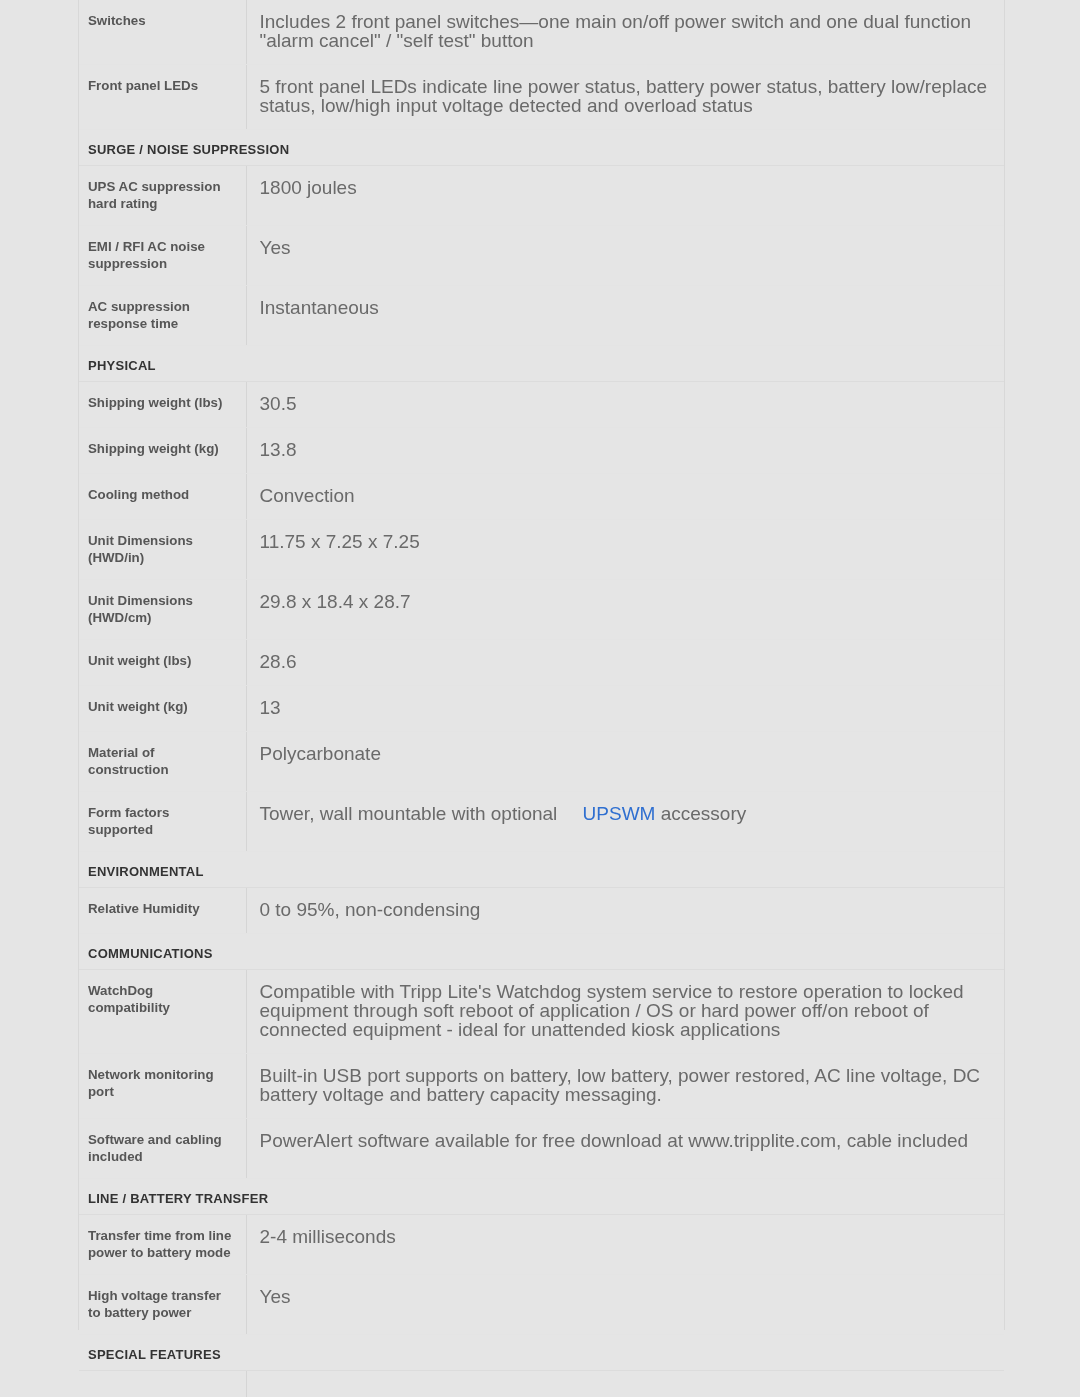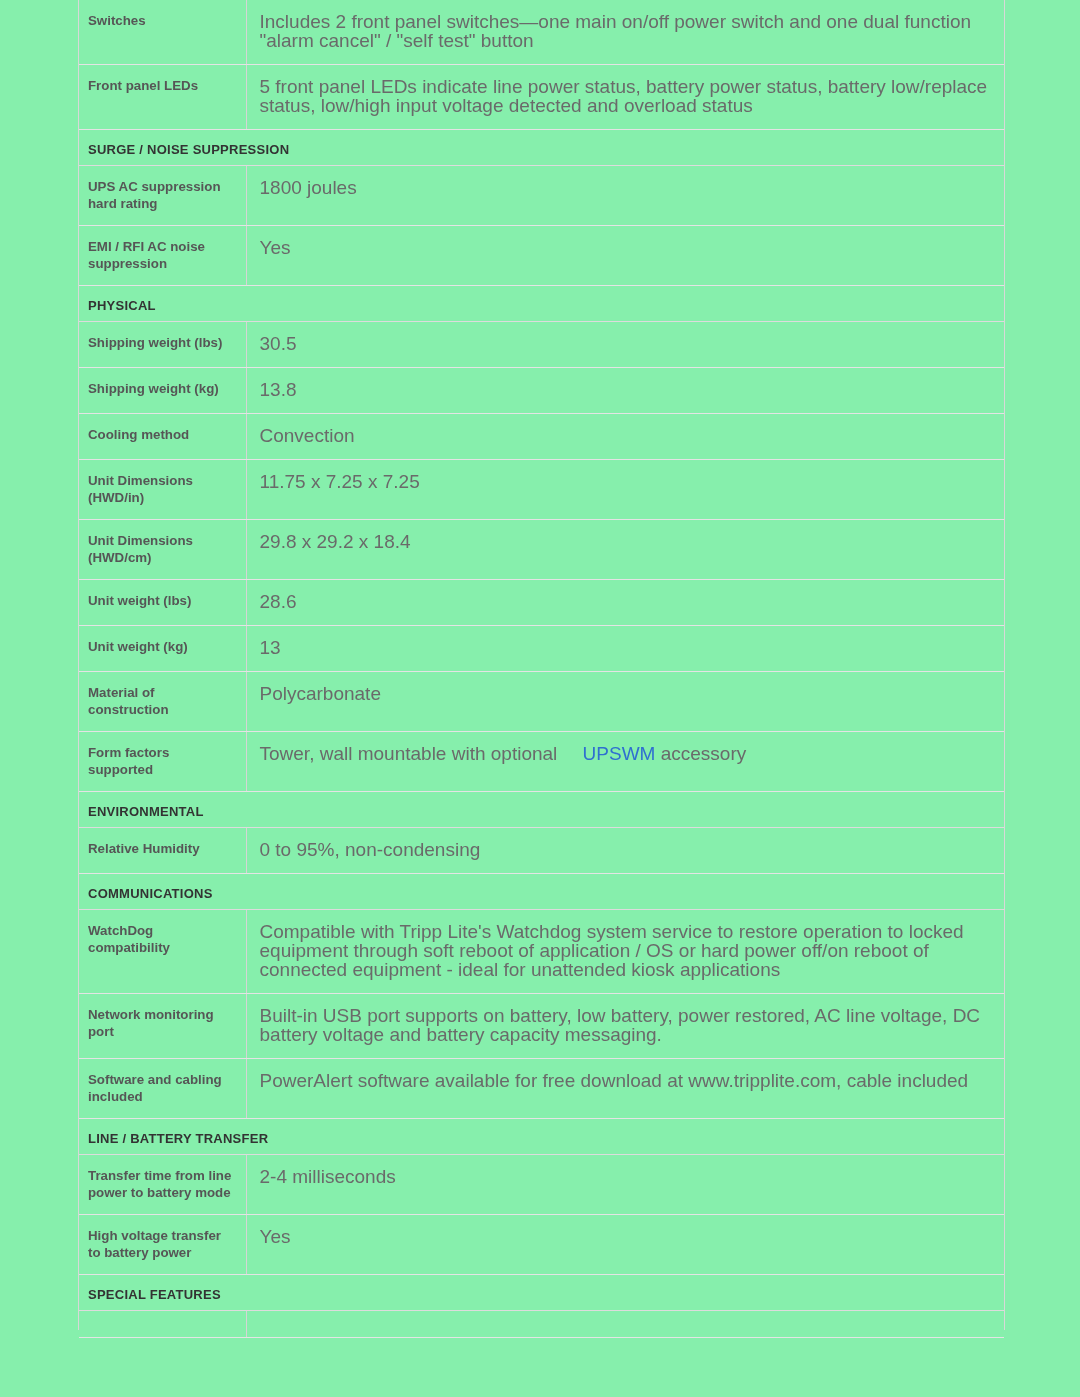--- a/index.html
+++ b/index.html
@@ -8,21 +8,21 @@
     padding: 0;
     background: #ffffff;
     width: 1080px;
     height: 1397px;
     font-family: "Liberation Sans", sans-serif;
   }
   #page {
     position: relative;
     width: 1080px;
     height: 1397px;
-    background: #86efac;
+    background: #e5e5e5;
     overflow: hidden;
   }
   
   #page::before {
     content: "";
     position: absolute;
     left: 78px;
     top: 0;
     width: 1px;
     height: 1330px;
@@ -120,20 +120,26 @@
             <span class="label-text">UPS AC suppression hard rating</span>
           </td>
           <td class="value-cell"><span class="value-text">1800 joules</span></td>
         </tr>
         <tr class="spec-row">
           <td class="label-cell">
             <span class="label-text">EMI / RFI AC noise suppression</span>
           </td>
           <td class="value-cell"><span class="value-text">Yes</span></td>
         </tr>
+        <tr class="spec-row">
+          <td class="label-cell">
+            <span class="label-text">AC suppression response time</span>
+          </td>
+          <td class="value-cell"><span class="value-text">Instantaneous</span></td>
+        </tr>
         <tr class="section-row">
           <td colspan="2"><span class="section-title">PHYSICAL</span></td>
         </tr>
         <tr class="spec-row">
           <td class="label-cell">
             <span class="label-text">Shipping weight (lbs)</span>
           </td>
           <td class="value-cell"><span class="value-text">30.5</span></td>
         </tr>
         <tr class="spec-row">
@@ -151,21 +157,21 @@
         <tr class="spec-row">
           <td class="label-cell">
             <span class="label-text">Unit Dimensions (HWD/in)</span>
           </td>
           <td class="value-cell"><span class="value-text">11.75 x 7.25 x 7.25</span></td>
         </tr>
         <tr class="spec-row">
           <td class="label-cell">
             <span class="label-text">Unit Dimensions (HWD/cm)</span>
           </td>
-          <td class="value-cell"><span class="value-text">29.8 x 29.2 x 18.4</span></td>
+          <td class="value-cell"><span class="value-text">29.8 x 18.4 x 28.7</span></td>
         </tr>
         <tr class="spec-row">
           <td class="label-cell">
             <span class="label-text">Unit weight (lbs)</span>
           </td>
           <td class="value-cell"><span class="value-text">28.6</span></td>
         </tr>
         <tr class="spec-row">
           <td class="label-cell">
             <span class="label-text">Unit weight (kg)</span>

